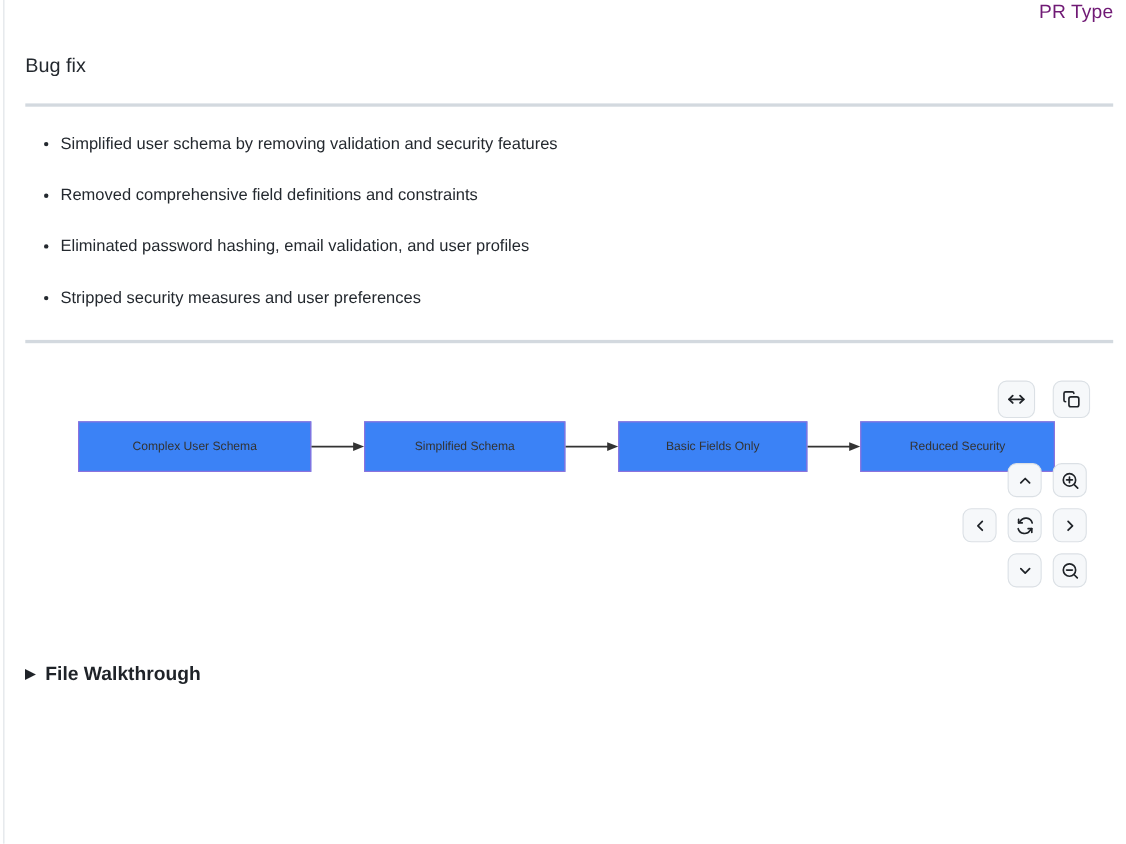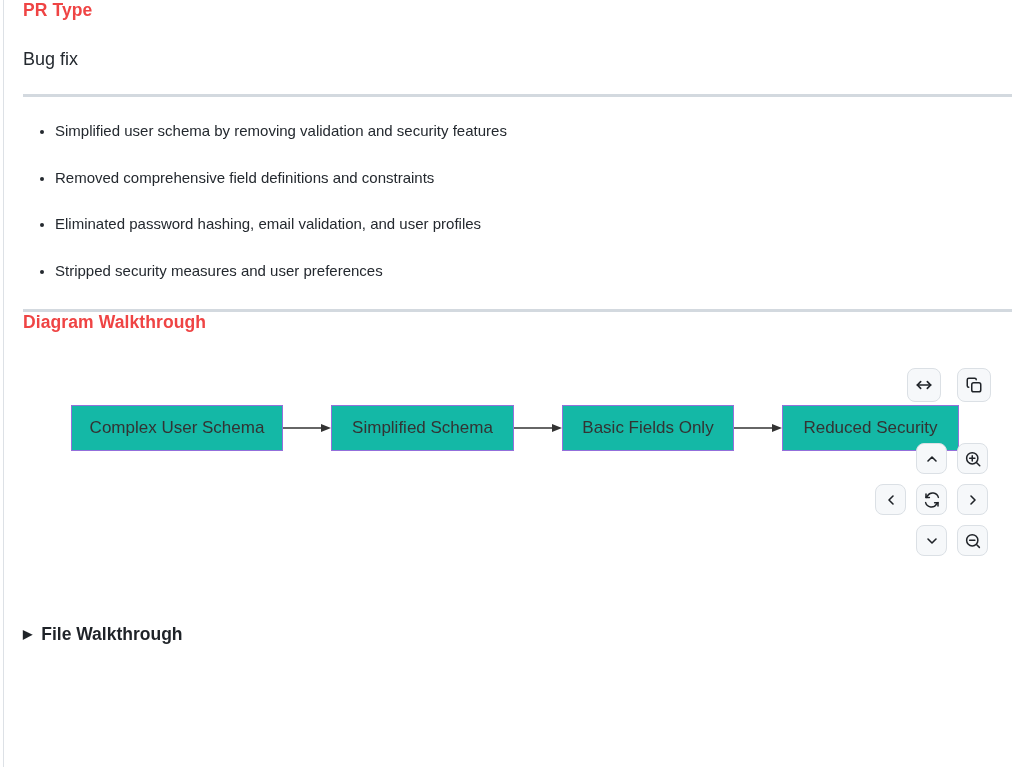--- a/index.html
+++ b/index.html
@@ -13,22 +13,22 @@
     position: relative;
   }
   .left-edge {
     position: absolute; left: 3px; top: 0;
     width: 1px; height: 100%;
     background: #dde1e6;
   }
   .page { padding: 0 12px 0 23px; position: relative; }
 
   h3.sec {
-    font-size: 17.5px; font-weight: 700; color: #ef4444;
-    margin: 0; line-height: 1.25; letter-spacing: 0.1px;
+    font-size: 17.5px; font-weight: 400; color: #701a75;
+    margin: 0; line-height: 1.25; letter-spacing: 0.1px; text-align: right;
   }
   .h-prtype { margin-top: 14px; }
   .prtype-val { margin: 27px 0 0; font-size: 18px; line-height: 1.2; }
 
   hr.divider {
     border: none; height: 3px; background: #d3d9df;
     margin: 24px 0 0;
   }
 
   .h-desc { margin-top: 42px; }
@@ -48,23 +48,23 @@
     height: 240px;
   }
   .nodes-row {
     position: absolute; left: 48px; top: 55px;
     display: flex; align-items: center;
     z-index: 1;
   }
   .node {
     height: 46px;
     border: 1px solid #9370DB;
-    background: #14b8a6;
+    background: #3b82f6;
     display: flex; align-items: center; justify-content: center;
-    font-size: 17px; color: #333333;
+    font-size: 11px; color: #333333;
     flex: none;
   }
   .node.w1 { width: 212px; }
   .node.w2 { width: 183px; }
   .node.w3 { width: 172px; }
   .node.w4 { width: 177px; }
   .edge { flex: none; width: 48px; height: 12px; display: block; }
 
   .controls button {
     position: absolute;
@@ -119,21 +119,20 @@
       <li>Simplified user schema by removing validation and security features</li>
       <li>Removed comprehensive field definitions and constraints</li>
       <li>Eliminated password hashing, email validation, and user profiles</li>
       <li>Stripped security measures and user preferences</li>
     </ul>
   </section>
 
   <hr class="divider divider-2">
 
   <section>
-    <h3 class="sec h-diagram">Diagram Walkthrough</h3>
 
     <div class="diagram-wrap">
 
       <div class="nodes-row">
         <div class="node w1">Complex User Schema</div>
         <svg class="edge" viewBox="0 0 48 12">
           <line x1="0" y1="6" x2="39" y2="6" stroke="#333333" stroke-width="1.6"></line>
           <polygon points="38,2 48,6 38,10" fill="#333333"></polygon>
         </svg>
         <div class="node w2">Simplified Schema</div>

